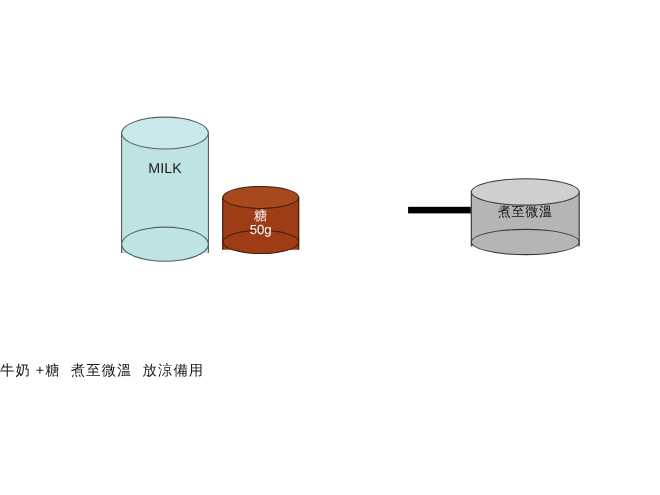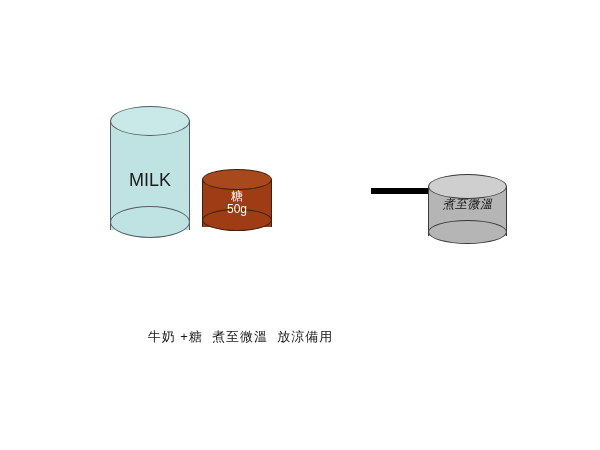--- a/index.html
+++ b/index.html
@@ -66,23 +66,23 @@
     background: #bfe3e3;
     border: 1px solid #555f66;
   }
   #milk-container .cyl-top {
     top: 0px;
     height: 30px;
     background: #c9e8e8;
     border: 1px solid #555f66;
   }
   #milk-container .cyl-label {
-    top: 64px;
+    top: 40px;
     color: #1b1b1b;
-    font-size: 18px;
+    font-size: 13px;
   }
 
   
   #sugar-container {
     left: 202px;
     top: 169px;
     width: 70px;
     height: 68px;
   }
   #sugar-container .cyl-body {
@@ -121,24 +121,23 @@
   #pot-handle {
     position: absolute;
     left: 0px;
     top: 30px;
     width: 64px;
     height: 6px;
     background: #000000;
   }
   #pot-container {
     left: 57px;
-    top: 16px;
-    width: 79px;
+    top: 4px;
+    width: 99px;
     height: 72px;
-    font-style: italic;
   }
   #pot-container .cyl-body {
     top: 12px;
     height: 50px;
     background: #b5b5b5;
     border-left: 1px solid #3a3a3a;
     border-right: 1px solid #3a3a3a;
   }
   #pot-container .cyl-bottom {
     top: 46px;
@@ -158,21 +157,21 @@
     font-size: 12px;
     letter-spacing: 0.5px;
   }
 
   
   #step-caption {
     position: absolute;
     left: 0;
     top: 328px;
     width: 481px;
-    text-align: center;
+    text-align: left;
     font-size: 13px;
     color: #181818;
     letter-spacing: 1px;
     white-space: pre;
   }
   .label-line { display: block; }
 </style>
 </head>
 <body>
 

